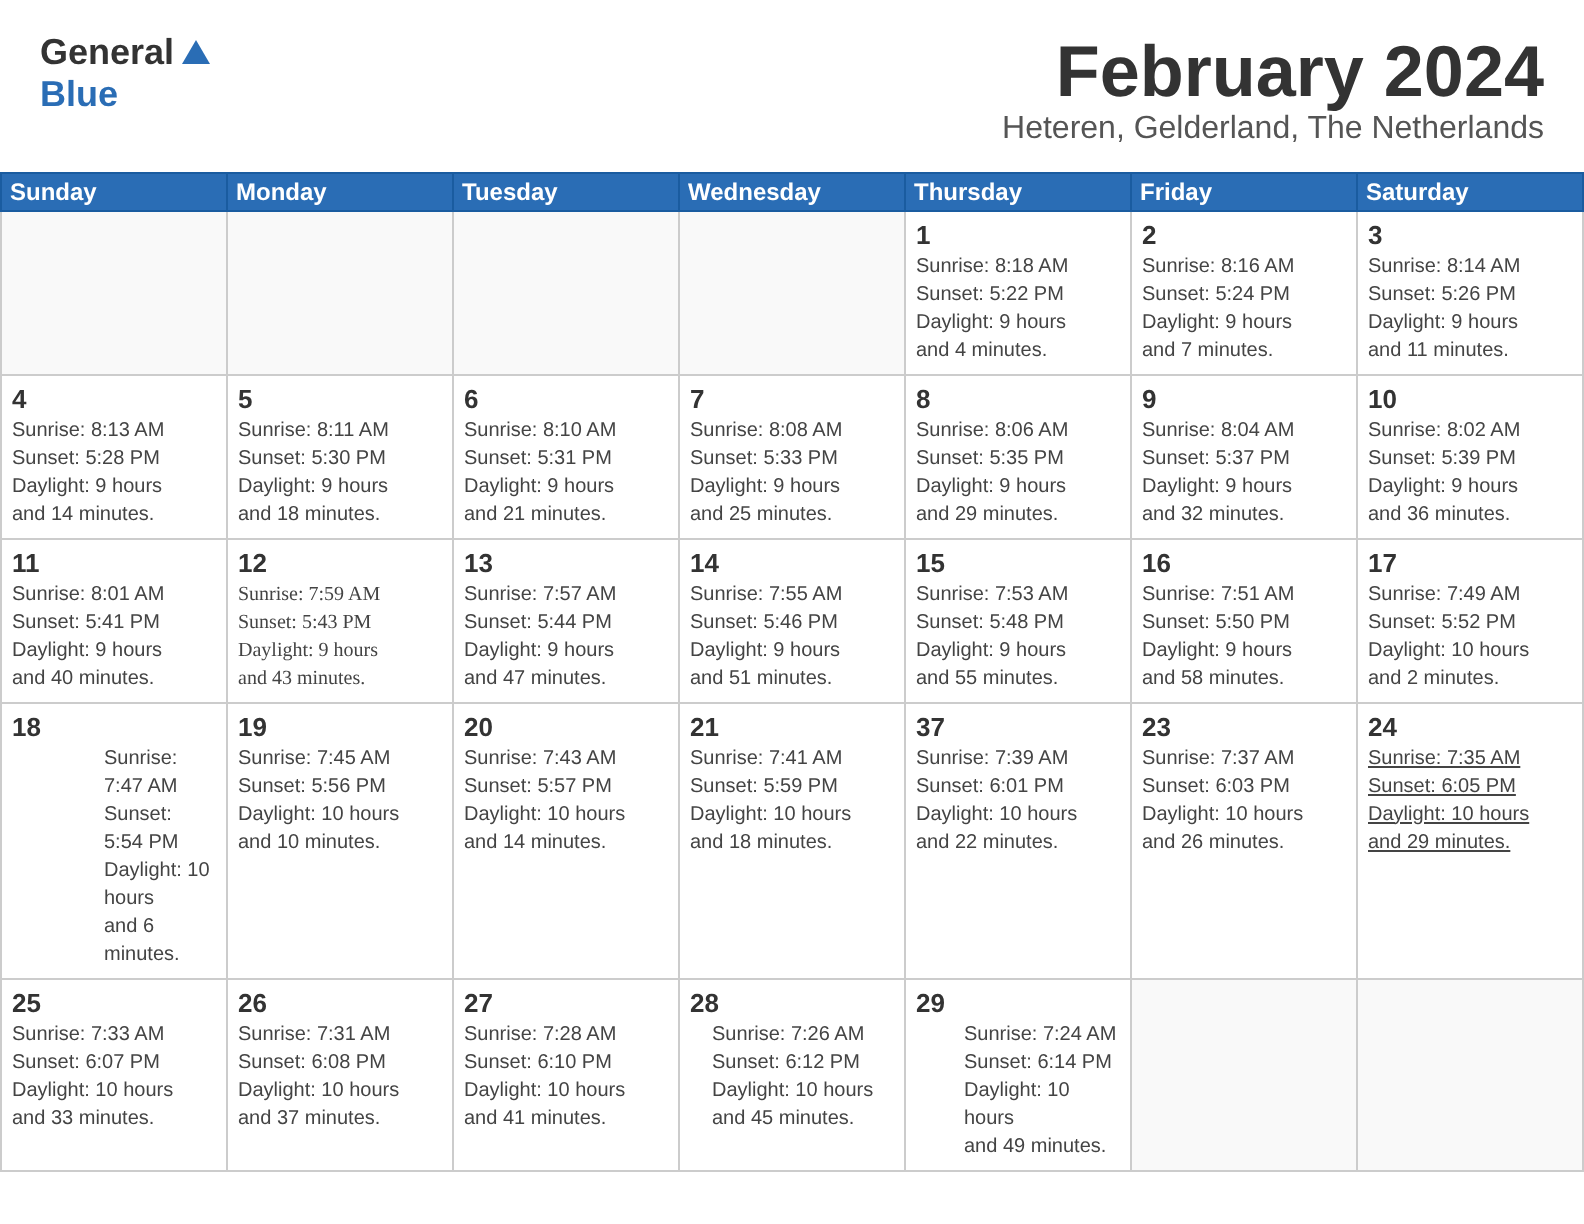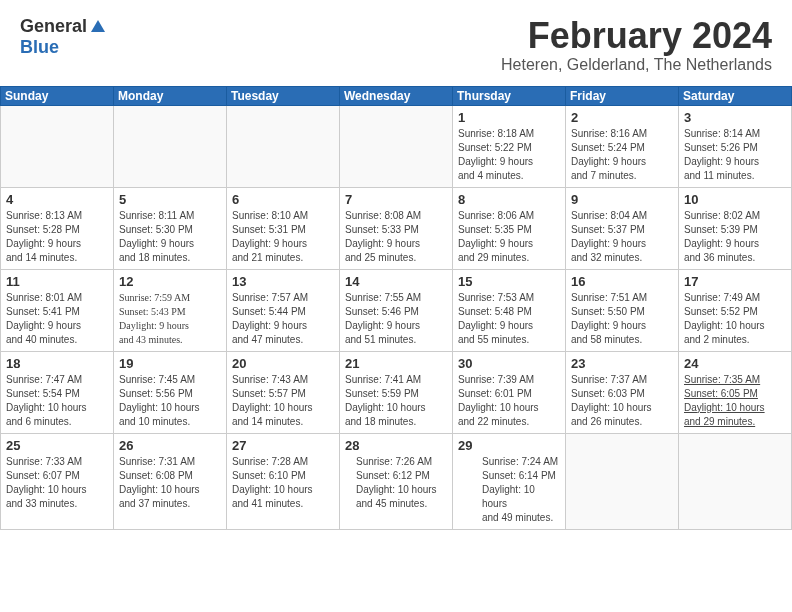--- a/index.html
+++ b/index.html
@@ -240,21 +240,21 @@
           <span class="day-number">17</span>
           <div class="day-info" style="white-space: pre-line;">Sunrise: 7:49 AM
 Sunset: 5:52 PM
 Daylight: 10 hours
 and 2 minutes.</div>
         </td>
       </tr>
       <tr>
         <td>
           <span class="day-number">18</span>
-          <div class="day-info" style="white-space: pre-line;">Sunrise: 7:47 AM
+          <div class="day-info" style="white-space: pre-line; margin-left: 46px;">Sunrise: 7:47 AM
 Sunset: 5:54 PM
 Daylight: 10 hours
 and 6 minutes.</div>
         </td>
         <td>
           <span class="day-number">19</span>
           <div class="day-info" style="white-space: pre-line;">Sunrise: 7:45 AM
 Sunset: 5:56 PM
 Daylight: 10 hours
 and 10 minutes.</div>
@@ -267,21 +267,21 @@
 and 14 minutes.</div>
         </td>
         <td>
           <span class="day-number">21</span>
           <div class="day-info" style="white-space: pre-line;">Sunrise: 7:41 AM
 Sunset: 5:59 PM
 Daylight: 10 hours
 and 18 minutes.</div>
         </td>
         <td>
-          <span class="day-number">30</span>
+          <span class="day-number">37</span>
           <div class="day-info" style="white-space: pre-line;">Sunrise: 7:39 AM
 Sunset: 6:01 PM
 Daylight: 10 hours
 and 22 minutes.</div>
         </td>
         <td>
           <span class="day-number">23</span>
           <div class="day-info" style="white-space: pre-line;">Sunrise: 7:37 AM
 Sunset: 6:03 PM
 Daylight: 10 hours

